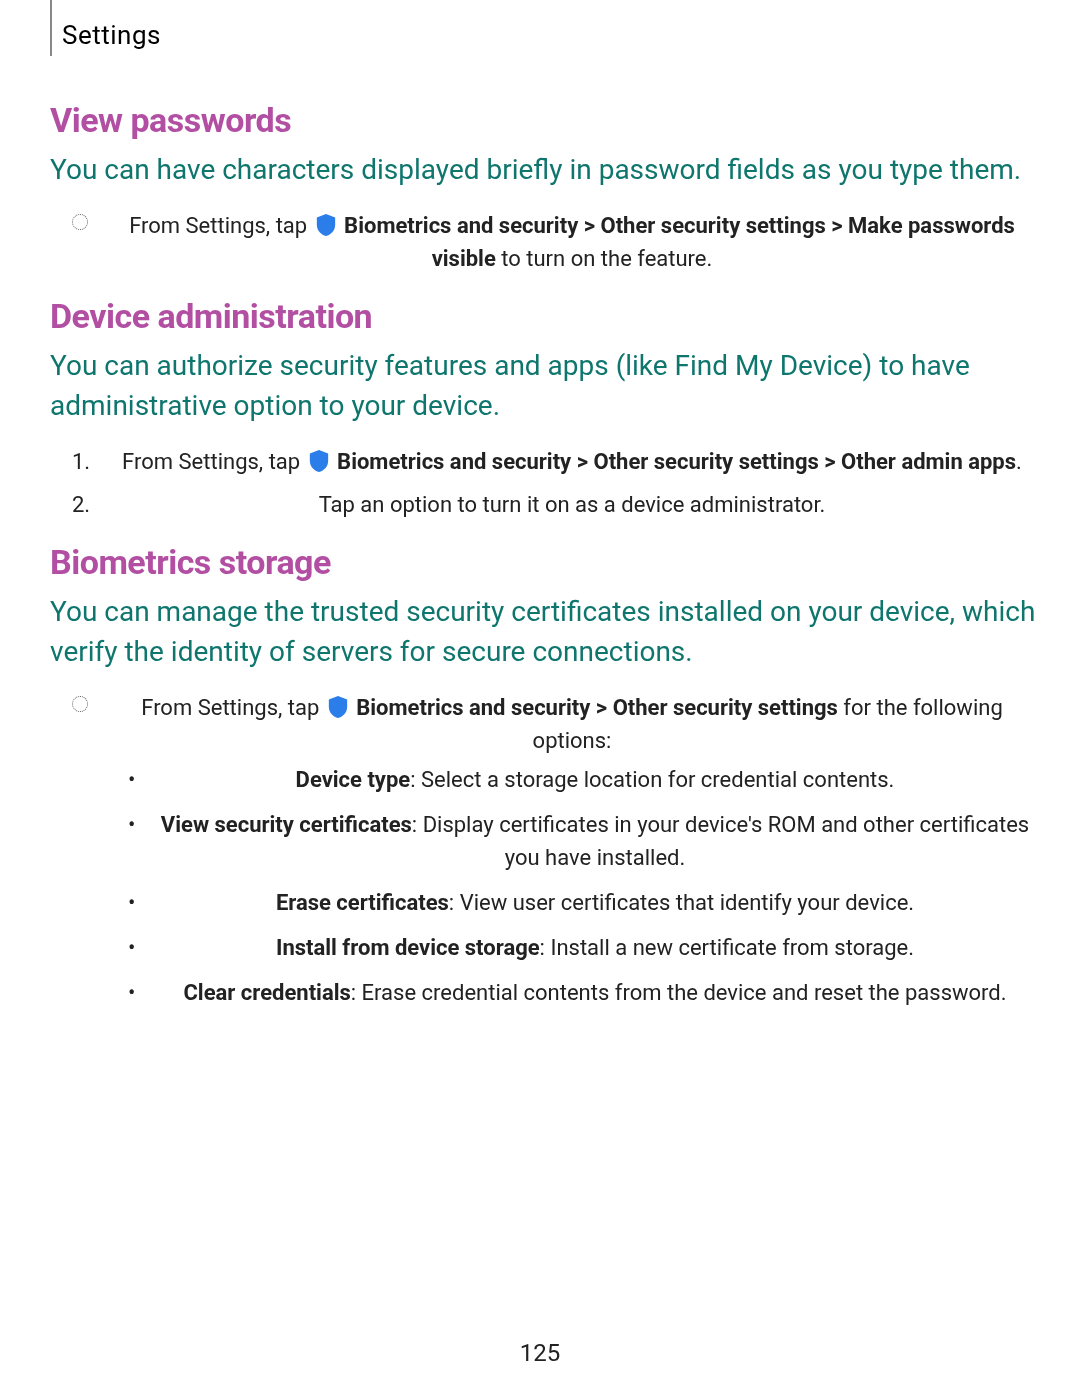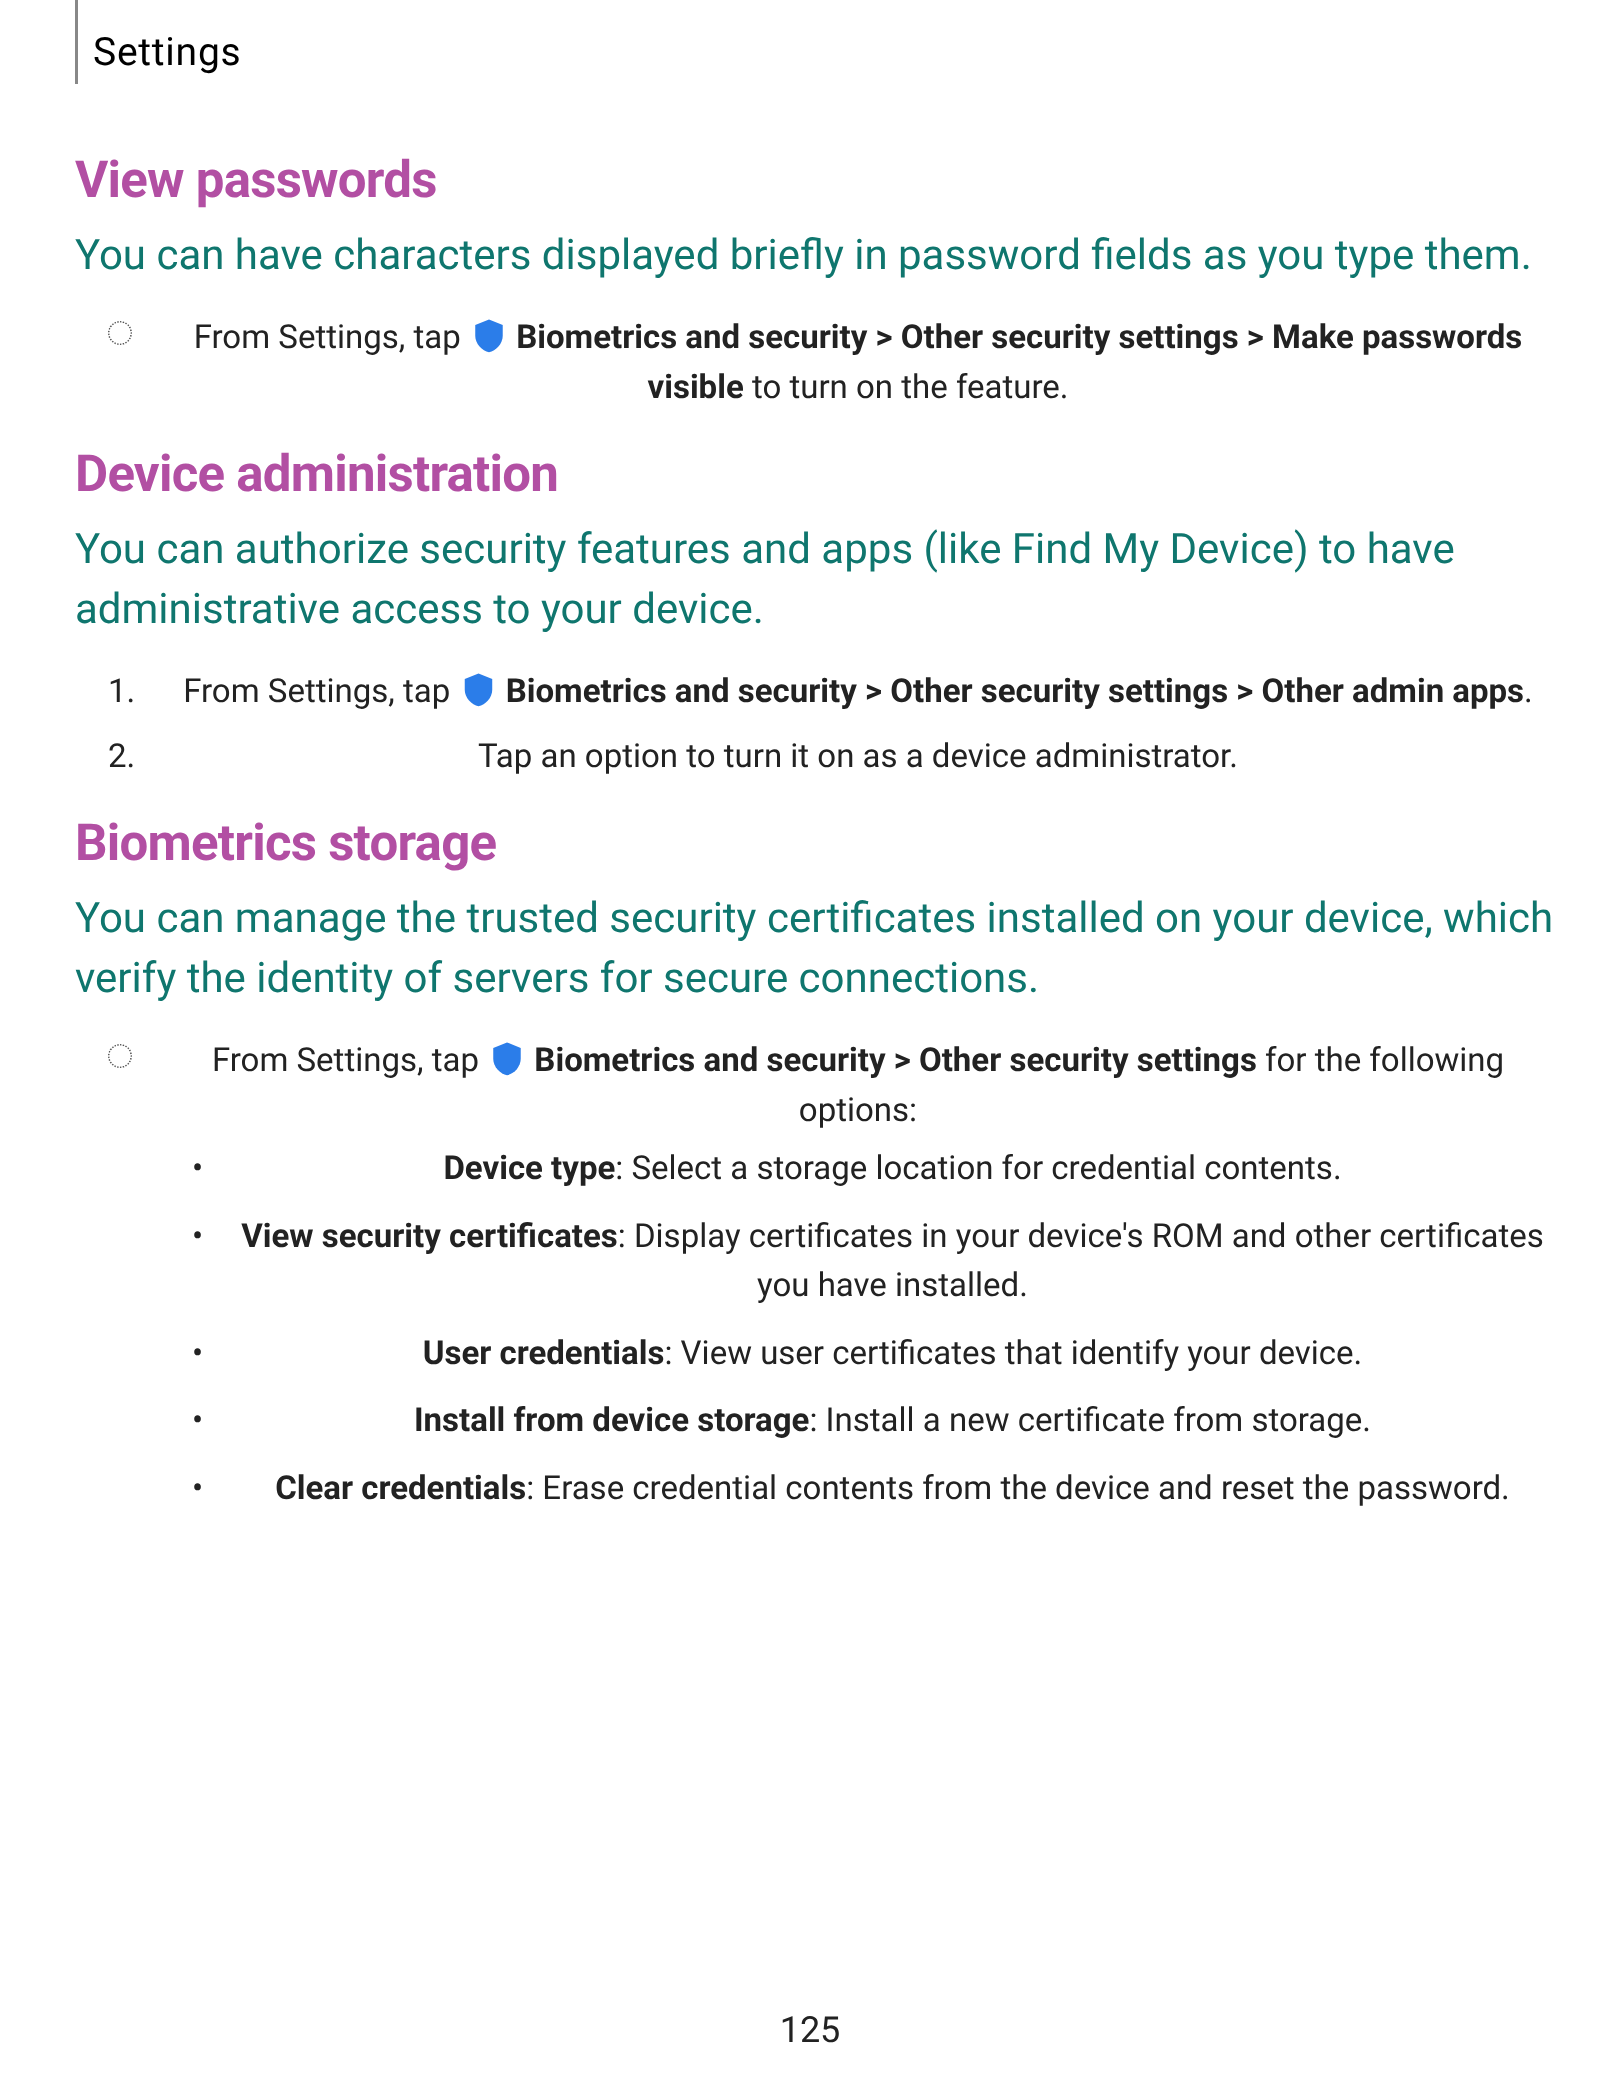--- a/index.html
+++ b/index.html
@@ -128,21 +128,21 @@
     <span class="bold">Biometrics and security</span>
     <span class="chev">&gt;</span>
     <span class="bold">Other security settings</span>
     <span class="chev">&gt;</span>
     <span class="bold">Make passwords visible</span>
     <span> to turn on the feature.</span>
   </li>
 </ul>
 
 <h2 class="section-heading">Device administration</h2>
-<p class="intro">You can authorize security features and apps (like Find My Device) to have administrative access to your device.</p>
+<p class="intro">You can authorize security features and apps (like Find My Device) to have administrative option to your device.</p>
 <ol class="ordered-list">
   <li>
     <span class="ol-number">1.</span>
     <span>From Settings, tap </span>
     <span class="shield-icon">
       <svg viewBox="0 0 24 26">
           <path fill="#2b7de9" d="M12 1 L22 5 V13 C22 19 17 24 12 25 C7 24 2 19 2 13 V5 Z"></path>
         </svg>
     </span>
     <span class="bold">Biometrics and security</span>
@@ -173,21 +173,21 @@
     <span class="bold">Other security settings</span>
     <span> for the following options:</span>
     <ul class="sub-bullets">
       <li>
         <span class="bold">Device type</span><span>: Select a storage location for credential contents.</span>
       </li>
       <li>
         <span class="bold">View security certificates</span><span>: Display certificates in your device's ROM and other certificates you have installed.</span>
       </li>
       <li>
-        <span class="bold">User credentials</span><span>: View user certificates that identify your device.</span>
+        <span class="bold">Erase certificates</span><span>: View user certificates that identify your device.</span>
       </li>
       <li>
         <span class="bold">Install from device storage</span><span>: Install a new certificate from storage.</span>
       </li>
       <li>
         <span class="bold">Clear credentials</span><span>: Erase credential contents from the device and reset the password.</span>
       </li>
     </ul>
   </li>
 </ul>

